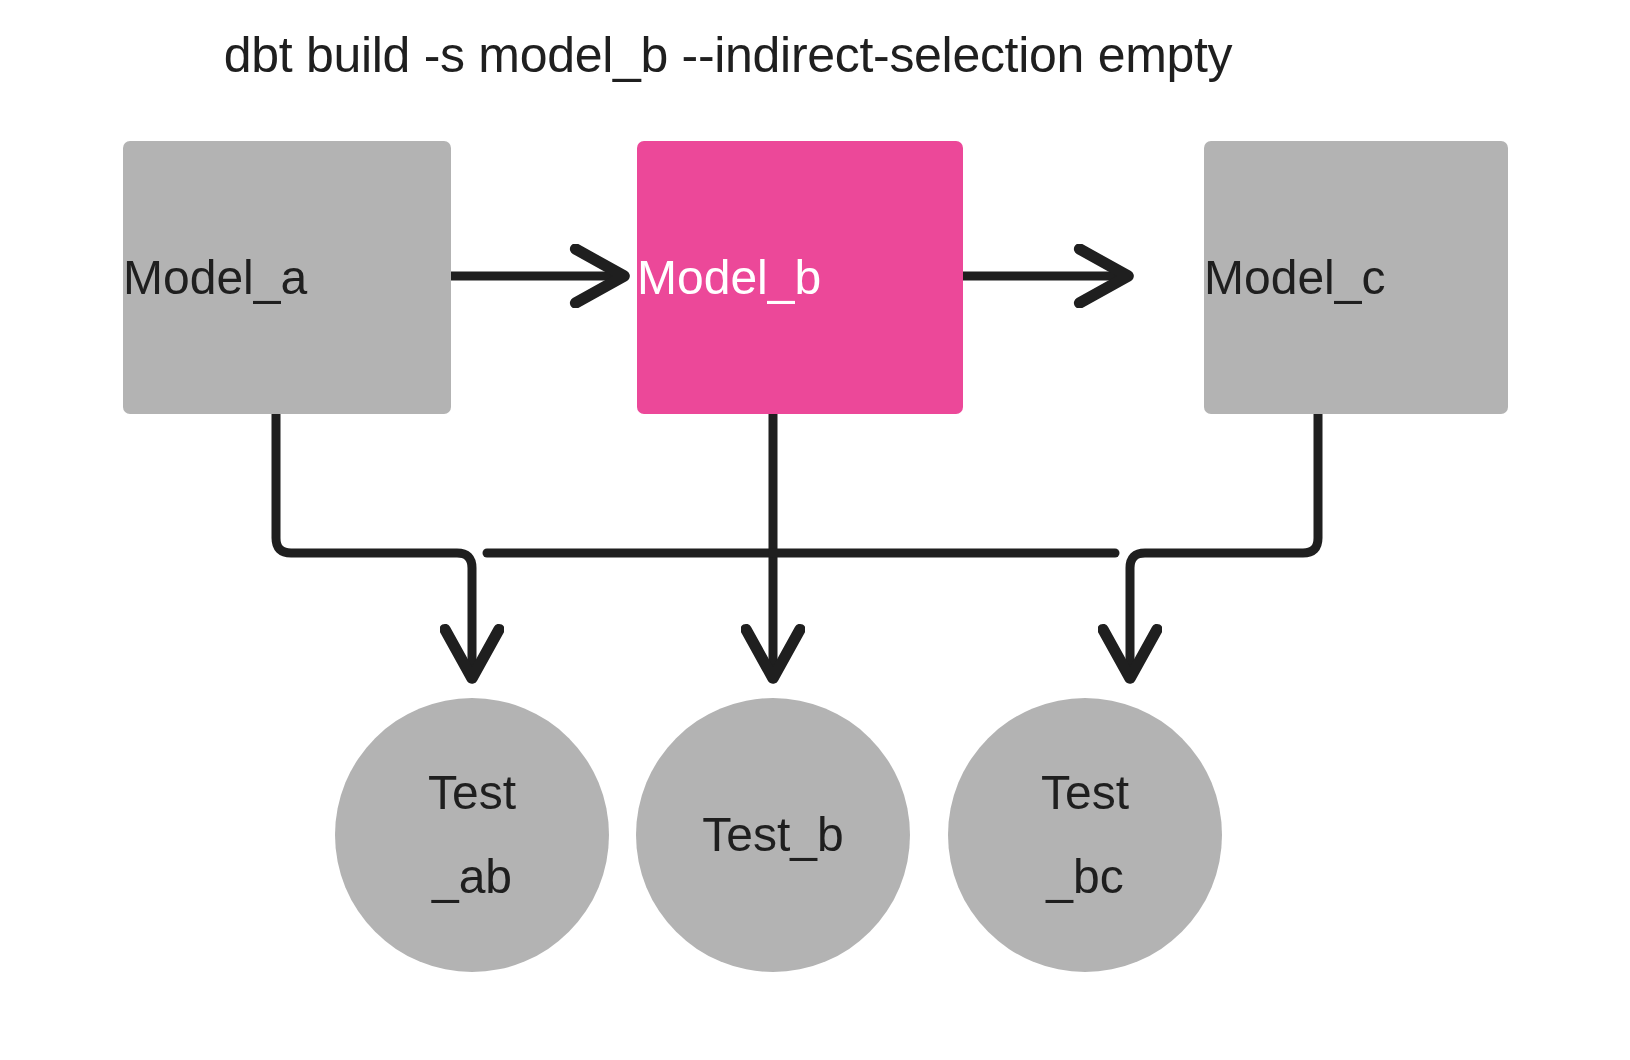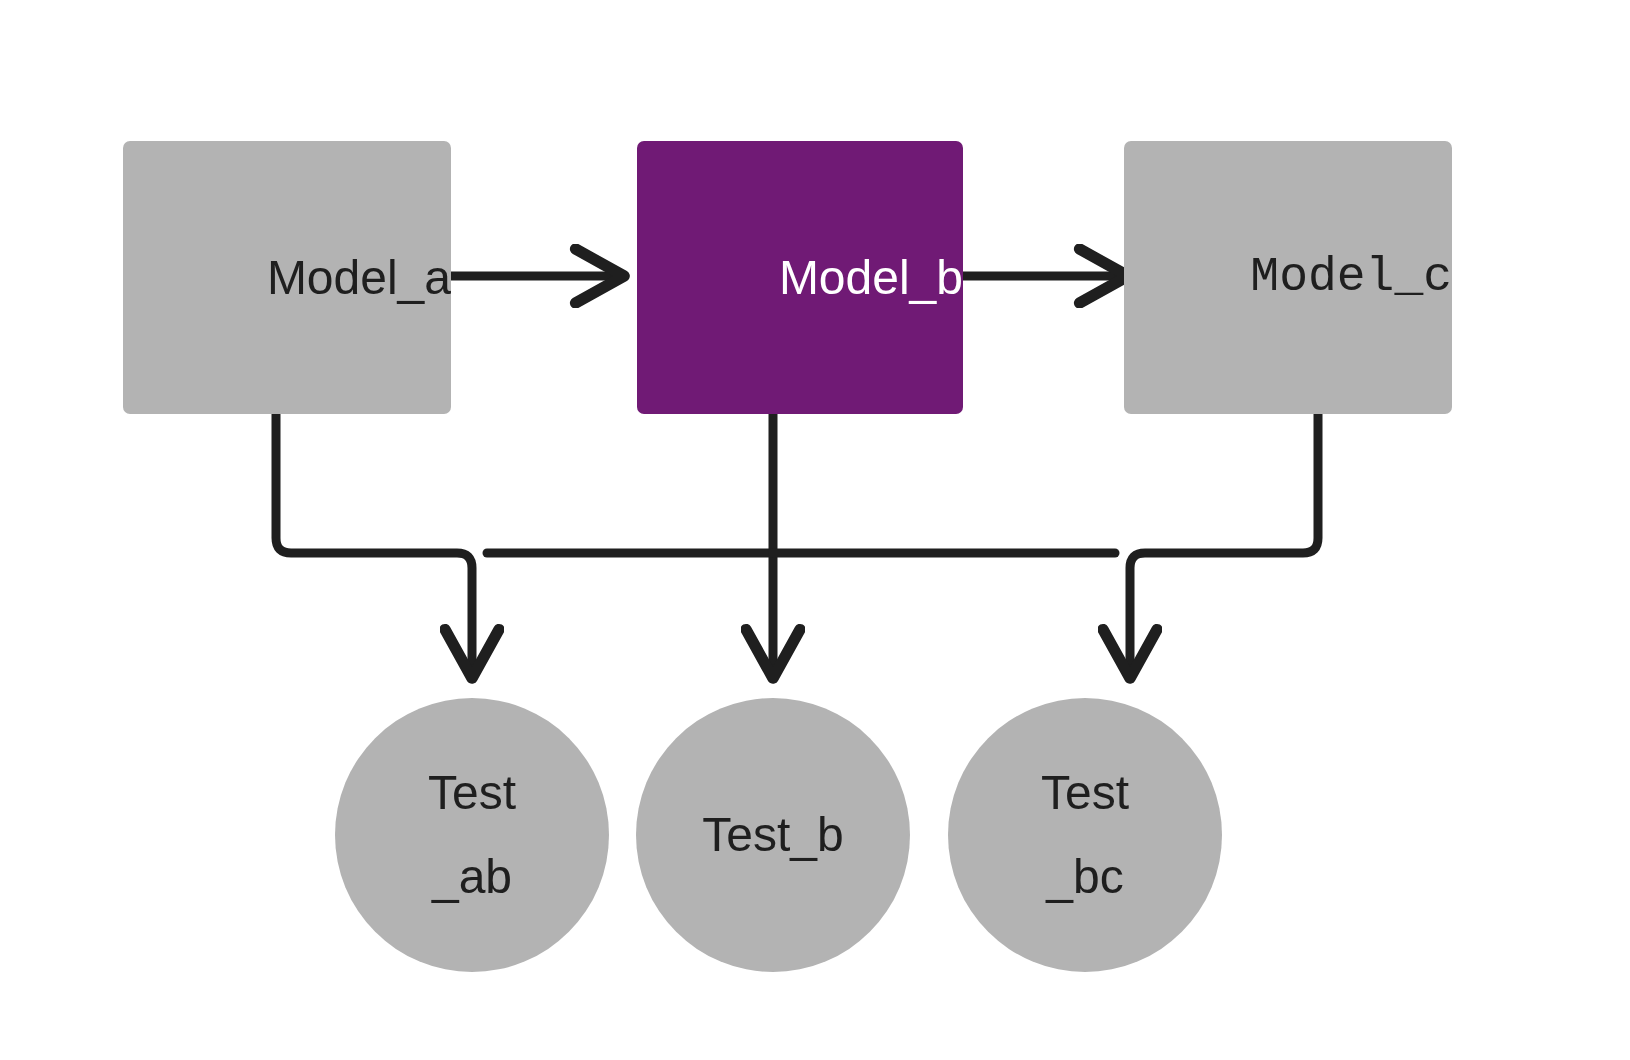--- a/index.html
+++ b/index.html
@@ -36,28 +36,28 @@
     font-size: 50px;
     color: #1f1f1f;
     letter-spacing: -0.3px;
     white-space: nowrap;
   }
   .node-box {
     position: absolute;
     border-radius: 7px;
     display: flex;
     align-items: center;
-    justify-content: flex-end;
+    justify-content: flex-start;
     font-size: 48px;
     line-height: 1.15;
     text-align: center;
     box-sizing: border-box;
   }
   .node-box.gray  { background: #b3b3b3; color: #1f1f1f; }
-  .node-box.blue  { background: #701a75; color: #ffffff; }
+  .node-box.blue  { background: #ec4899; color: #ffffff; }
   .node-circle {
     position: absolute;
     border-radius: 50%;
     background: #b3b3b3;
     color: #1f1f1f;
     display: flex;
     flex-direction: column;
     align-items: center;
     justify-content: center;
     font-size: 48px;
@@ -65,20 +65,21 @@
     text-align: center;
     box-sizing: border-box;
   }
   .node-circle .ln { display: block; }
 </style>
 </head>
 <body>
 
 <div id="stage">
 
+  <div class="title">dbt build -s model_b --indirect-selection empty</div>
 
   <svg id="edges" viewBox="0 0 1630 1060" width="1630" height="1060" xmlns="http://www.w3.org/2000/svg">
     <defs>
       <marker id="ah" viewBox="0 0 12 12" refX="10.2" refY="6" markerWidth="7.2" markerHeight="7.2" orient="auto-start-reverse" markerUnits="strokeWidth">
         <path d="M 1.6 1 L 10.6 6 L 1.6 11" fill="none" stroke="#1f1f1f" stroke-width="2.1" stroke-linecap="round" stroke-linejoin="round"></path>
       </marker>
     </defs>
 
     <g fill="none" stroke="#1f1f1f" stroke-width="9" stroke-linecap="round" stroke-linejoin="round">
 
@@ -99,21 +100,21 @@
   </svg>
 
   <div class="node-box gray" style="left:123px; top:141px; width:328px; height:273px;">
     <span>Model_a</span>
   </div>
 
   <div class="node-box blue" style="left:637px; top:141px; width:326px; height:273px;">
     <span>Model_b</span>
   </div>
 
-  <div class="node-box gray" style="left:1124px; top:141px; width:328px; height:273px;font-family:Liberation Mono, monospace;">
+  <div class="node-box gray" style="left:1204px; top:141px; width:304px; height:273px;">
     <span>Model_c</span>
   </div>
 
   <div class="node-circle" style="left:335px; top:698px; width:274px; height:274px;">
     <span class="ln">Test</span>
     <span class="ln">_ab</span>
   </div>
 
   <div class="node-circle" style="left:636px; top:698px; width:274px; height:274px;align-items:center;">
     <span class="ln">Test_b</span>

